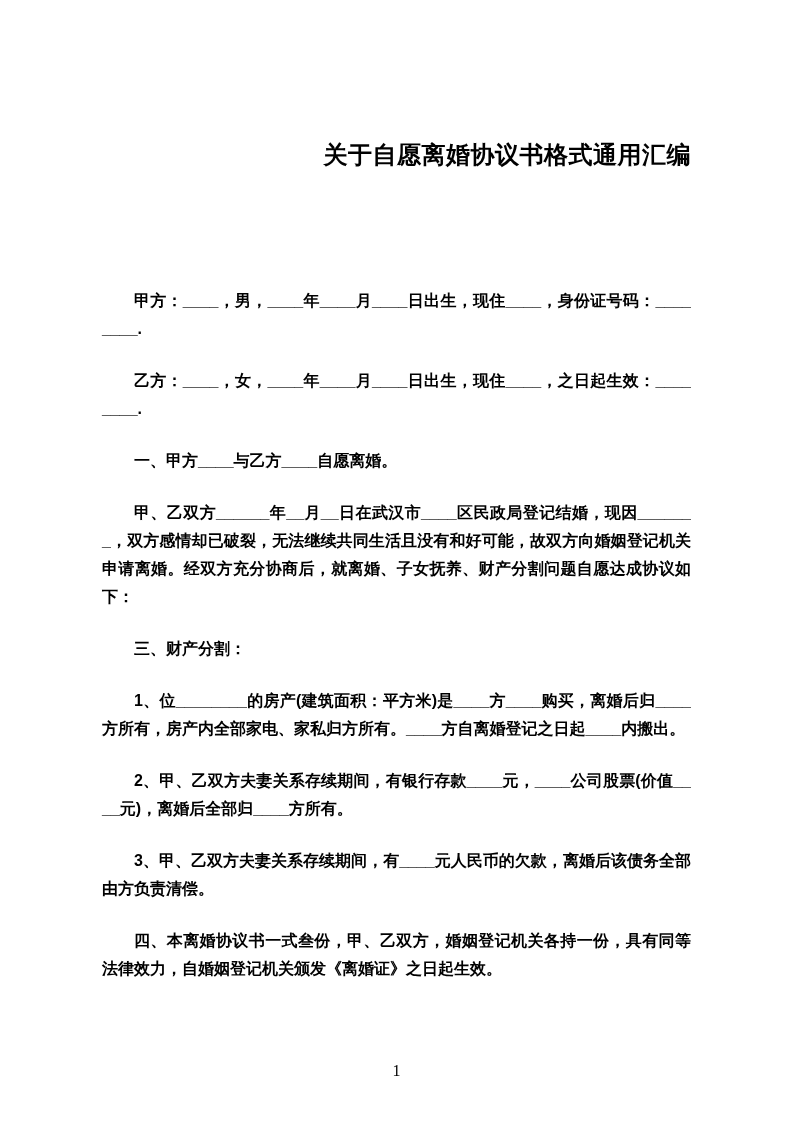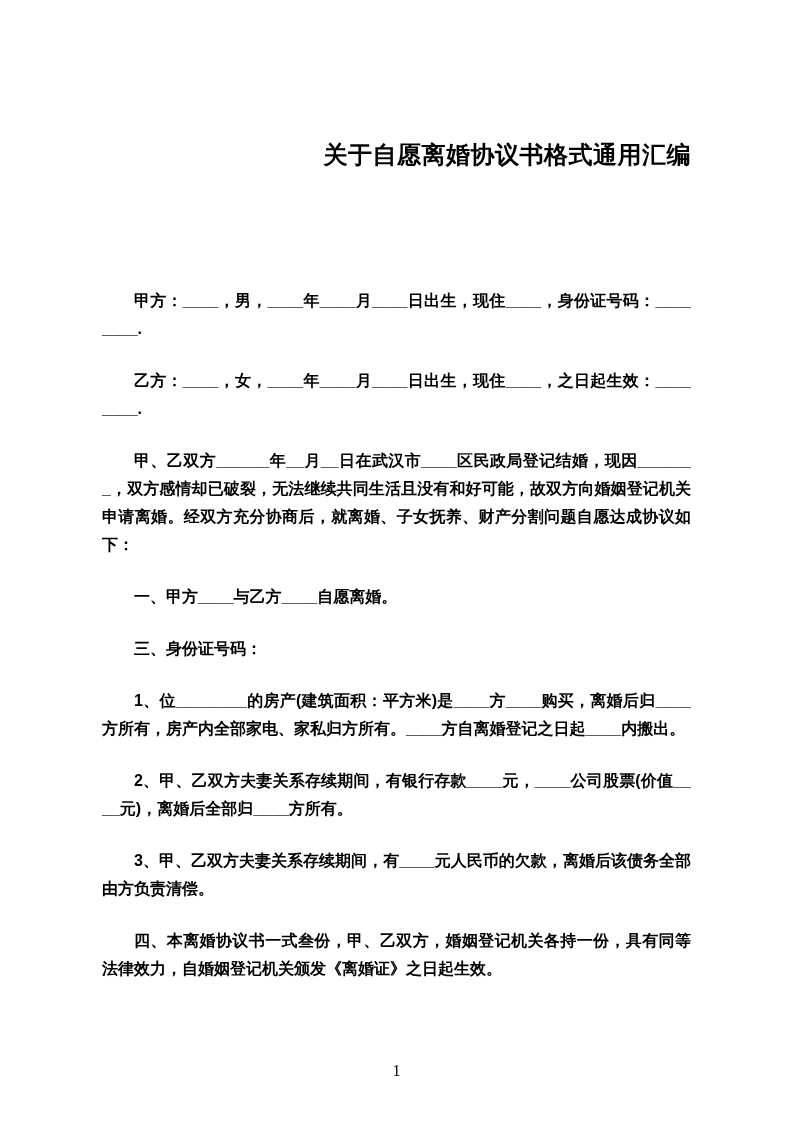--- a/index.html
+++ b/index.html
@@ -51,26 +51,26 @@
 </head>
 <body>
 
 <div class="page">
   <h1 class="doc-title">关于自愿离婚协议书格式通用汇编</h1>
 
   <p class="para">甲方：____，男，____年____月____日出生，现住____，身份证号码：________.</p>
 
   <p class="para">乙方：____，女，____年____月____日出生，现住____，之日起生效：________.</p>
 
+  <p class="para">一、甲方____与乙方____自愿离婚。</p>
+
   <p class="para">甲、乙双方______年__月__日在武汉市____区民政局登记结婚，现因_______，双方感情却已破裂，无法继续共同生活且没有和好可能，故双方向婚姻登记机关申请离婚。经双方充分协商后，就离婚、子女抚养、财产分割问题自愿达成协议如下：</p>
 
-  <p class="para">一、甲方____与乙方____自愿离婚。</p>
 
-
-  <p class="para">三、身份证号码：</p>
+  <p class="para">三、财产分割：</p>
 
   <p class="para">1、位________的房产(建筑面积：平方米)是____方____购买，离婚后归____方所有，房产内全部家电、家私归方所有。____方自离婚登记之日起____内搬出。</p>
 
   <p class="para">2、甲、乙双方夫妻关系存续期间，有银行存款____元，____公司股票(价值____元)，离婚后全部归____方所有。</p>
 
   <p class="para">3、甲、乙双方夫妻关系存续期间，有____元人民币的欠款，离婚后该债务全部由方负责清偿。</p>
 
   <p class="para">四、本离婚协议书一式叁份，甲、乙双方，婚姻登记机关各持一份，具有同等法律效力，自婚姻登记机关颁发《离婚证》之日起生效。</p>
 
   <div class="page-number">1</div>

